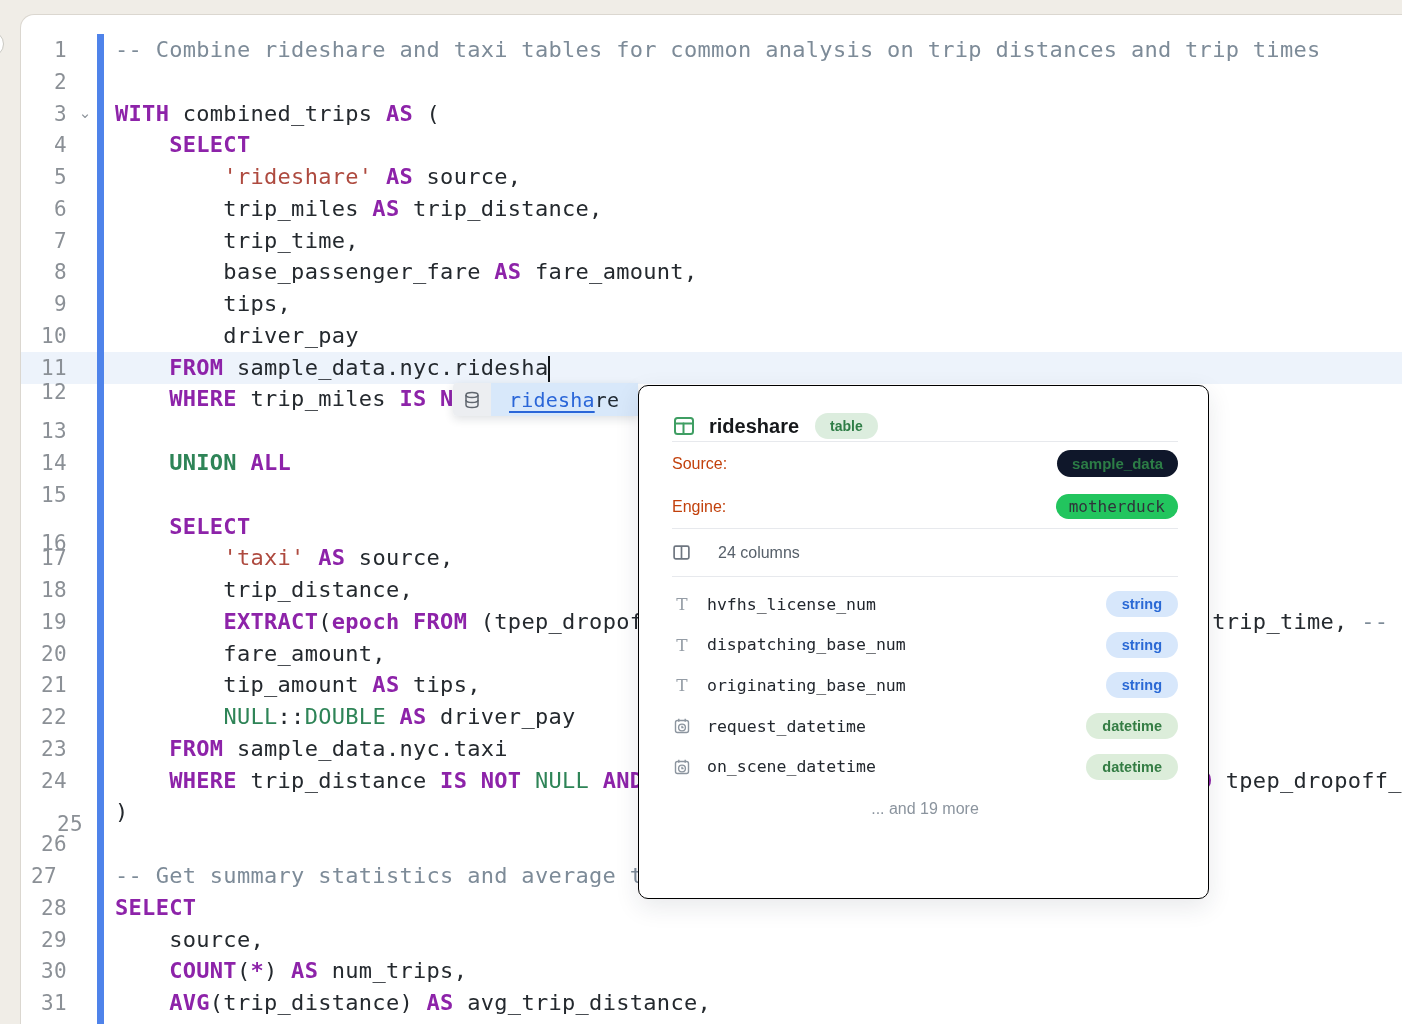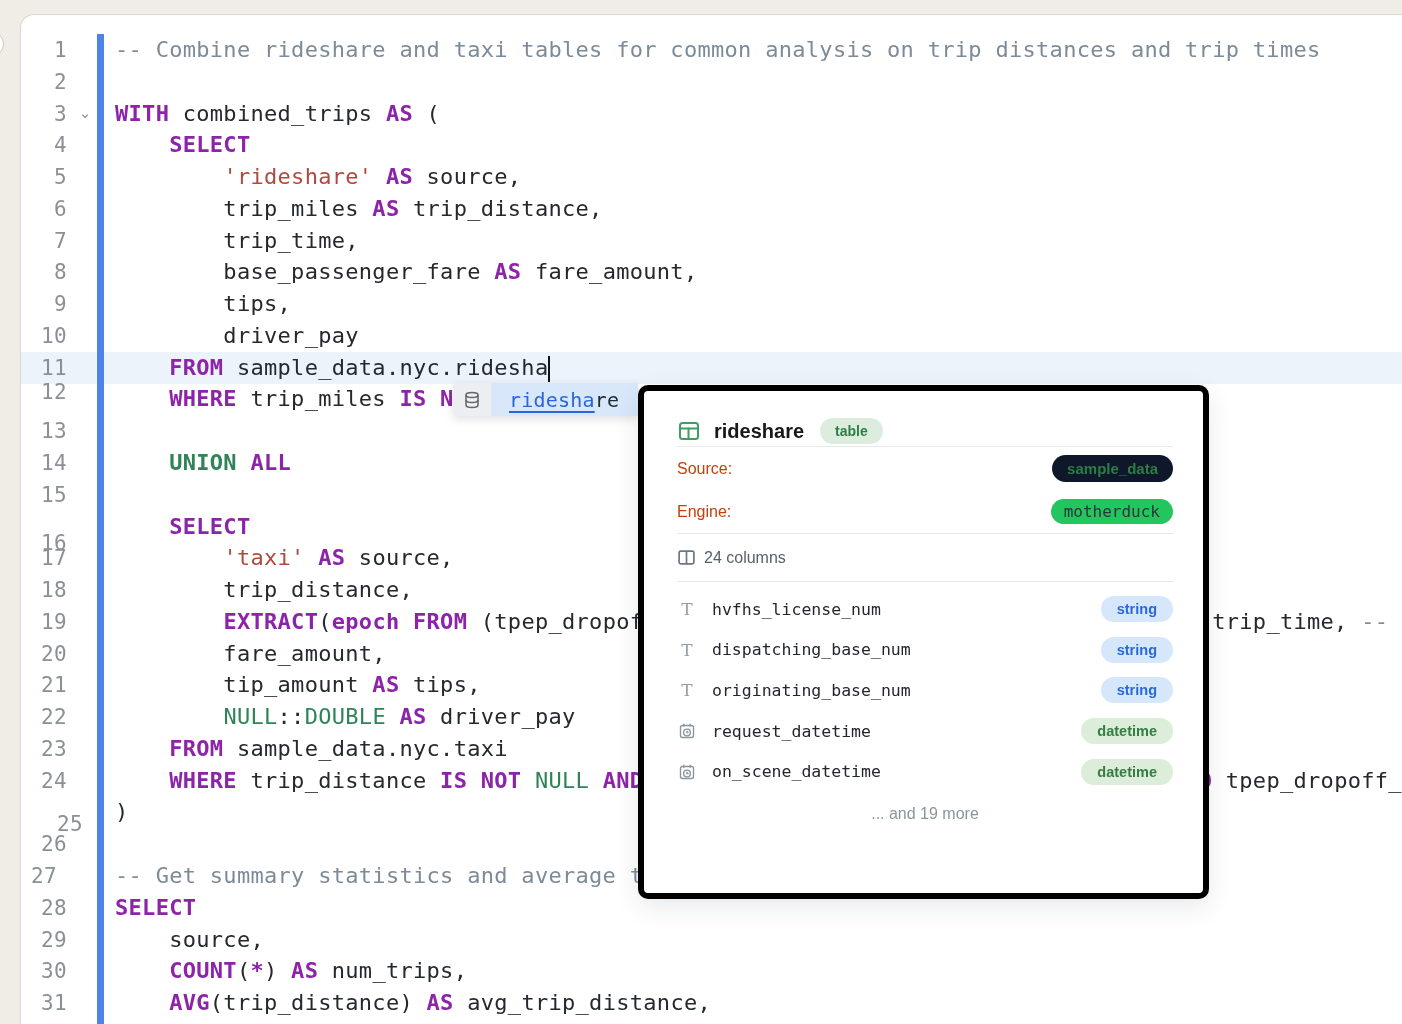--- a/index.html
+++ b/index.html
@@ -44,34 +44,34 @@
   .ac-icon-cell { width:38px; background:#eceef1; display:flex; align-items:center;
     justify-content:center; border-radius:4px 0 0 4px; }
   .ac-item { width:147px; background:#d8e8fa; display:flex; align-items:center;
     padding:0 18px; font-family:"DejaVu Sans Mono", monospace; font-size:20px; letter-spacing:.2px; }
   .ac-typed { color:#2a66d8; text-decoration:underline; text-decoration-color:#2a66d8;
     text-decoration-thickness:2px; text-underline-offset:4px; }
   .ac-rest { color:#212a33; }
 
   
   .table-card { position:absolute; left:617px; top:370px; width:571px; height:514px;
-    background:#ffffff; border:6px solid #000000; border-radius:10px;
+    background:#ffffff; border:1px solid #000000; border-radius:10px;
     box-shadow:0 8px 24px rgba(30,40,60,.10); padding:0 30px 0 33px; }
   .card-header { display:flex; align-items:center; gap:13px; padding-top:25px; height:55px; }
   .card-title { font-size:20px; font-weight:bold; color:#16181b; }
   .pill { border-radius:999px; font-weight:bold; display:inline-block; }
   .pill-table { background:#dcedde; color:#2e7d46; font-size:14px; padding:5px 15px; margin-left:3px; }
   .divider { height:1px; background:#e7e9ed; }
   .kv-row { display:flex; align-items:center; justify-content:space-between; height:43px; }
   .kv-row:first-of-type { margin-top:5px; }
   .kv-label { color:#c2410c; font-size:16px; }
   .pill-green { background:#0f172a; color:#2c7d46; font-size:15px; padding:5px 15px; }
   .pill-mono { background:#22c55e; color:#2f343a; font-size:16px; font-weight:normal;
     font-family:"DejaVu Sans Mono", monospace; padding:3px 13px; }
-  .columns-count-row { display:flex; align-items:center; gap:8px; height:47px; color:#57606a; font-size:16px; }
+  .columns-count-row { display:flex; align-items:center; gap:27px; height:47px; color:#57606a; font-size:16px; }
   .col-list { margin-top:7px; }
   .col-row { display:flex; align-items:center; height:40.6px; gap:15px; }
   .col-type-icon { width:20px; display:flex; align-items:center; justify-content:center;
     color:#959da6; font-family:"DejaVu Serif", serif; font-size:17px; }
   .col-name { font-family:"DejaVu Sans Mono", monospace; font-size:16.5px; color:#22272e; flex:1; }
   .badge { border-radius:999px; font-weight:bold; font-size:14.5px; padding:5px 16px; }
   .badge-string { background:#d7e7fb; color:#2a69d5; }
   .badge-datetime { background:#dcedda; color:#347d44; }
   .more-row { text-align:center; color:#8b949e; font-size:16px; margin-top:13px; }
 </style>

